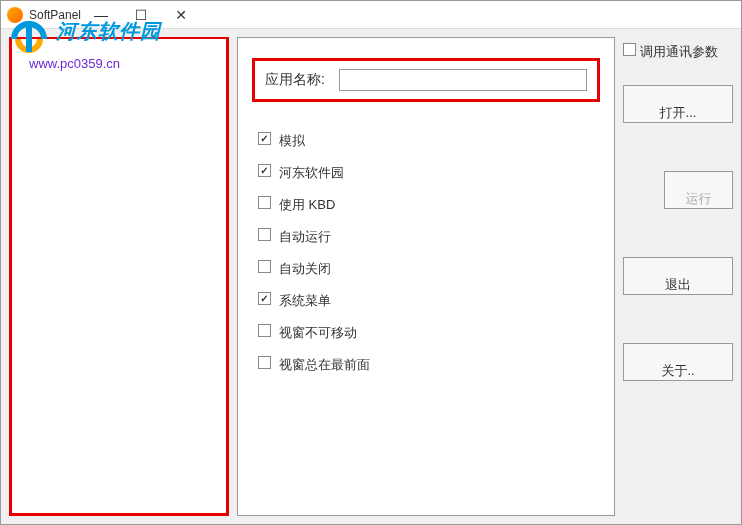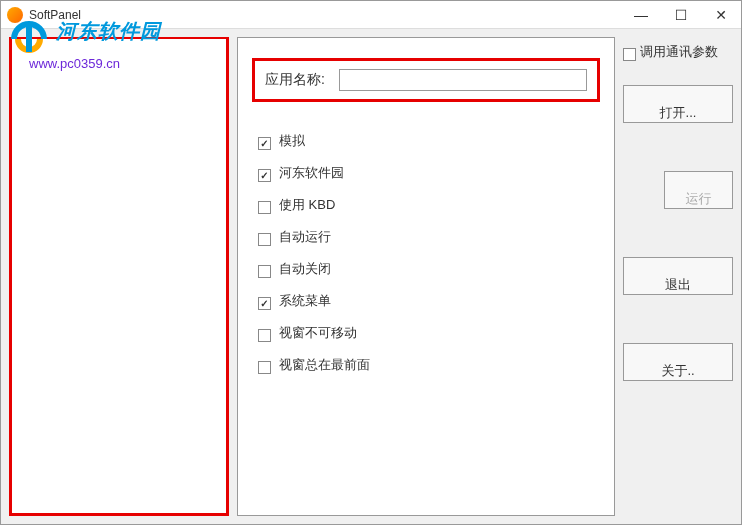--- a/index.html
+++ b/index.html
@@ -20,21 +20,21 @@
       display: flex;
       flex-direction: column;
     }
     .titlebar {
       height: 28px;
       background: #fff;
       border-bottom: 1px solid #ddd;
       display: flex;
       align-items: center;
       padding-left: 6px;
-      justify-content: space-between;
+      justify-content: flex-start;
     }
     .titlebar-left {
       display: flex;
       align-items: center;
       gap: 6px;
     }
     .app-icon {
       width: 16px;
       height: 16px;
       background: linear-gradient(135deg, #ffaa00, #ff6600);
@@ -98,21 +98,21 @@
       font-size: 12px;
     }
     .checkbox-list {
       display: flex;
       flex-direction: column;
       gap: 14px;
       padding-left: 6px;
     }
     .checkbox-row {
       display: flex;
-      align-items: flex-end;
+      align-items: flex-start;
       gap: 8px;
     }
     .checkbox {
       width: 13px;
       height: 13px;
       border: 1px solid #888;
       background: #fff;
       display: flex;
       align-items: center;
       justify-content: center;
@@ -131,21 +131,21 @@
     }
     .right-panel {
       width: 110px;
       display: flex;
       flex-direction: column;
       gap: 18px;
       padding-top: 6px;
     }
     .top-checkbox {
       display: flex;
-      align-items: flex-end;
+      align-items: flex-start;
       gap: 4px;
       margin-bottom: 6px;
     }
     .btn {
       height: 38px;
       background: #f8f8f8;
       border: 1px solid #999;
       font-size: 13px;
       color: #333;
       display: flex;

